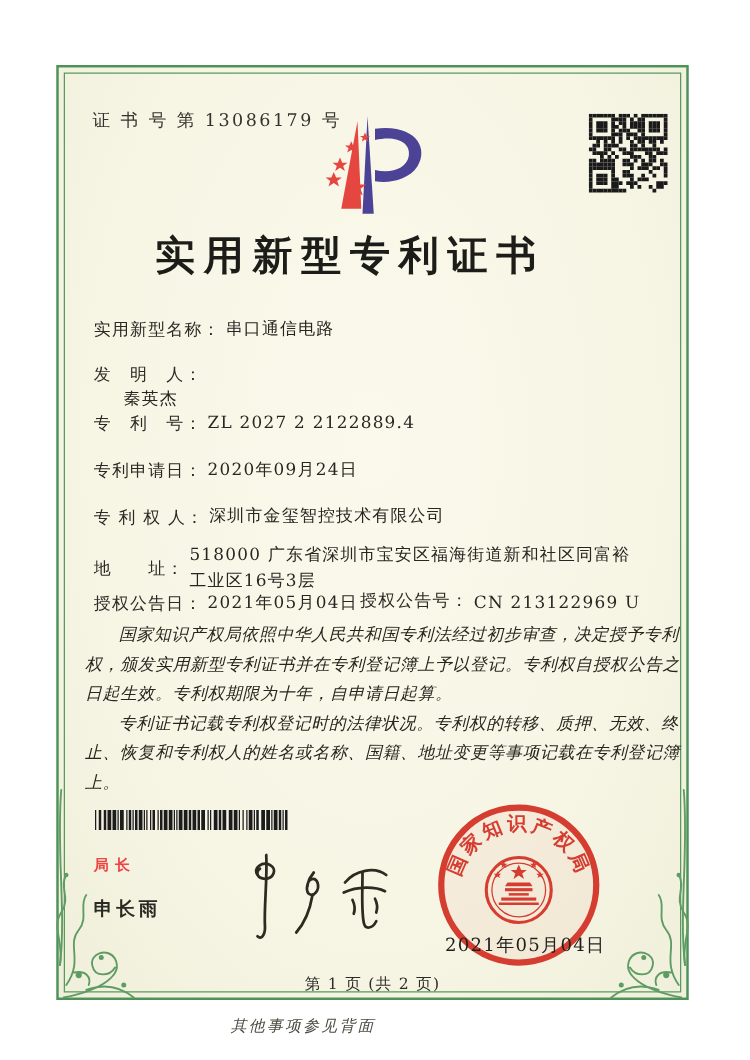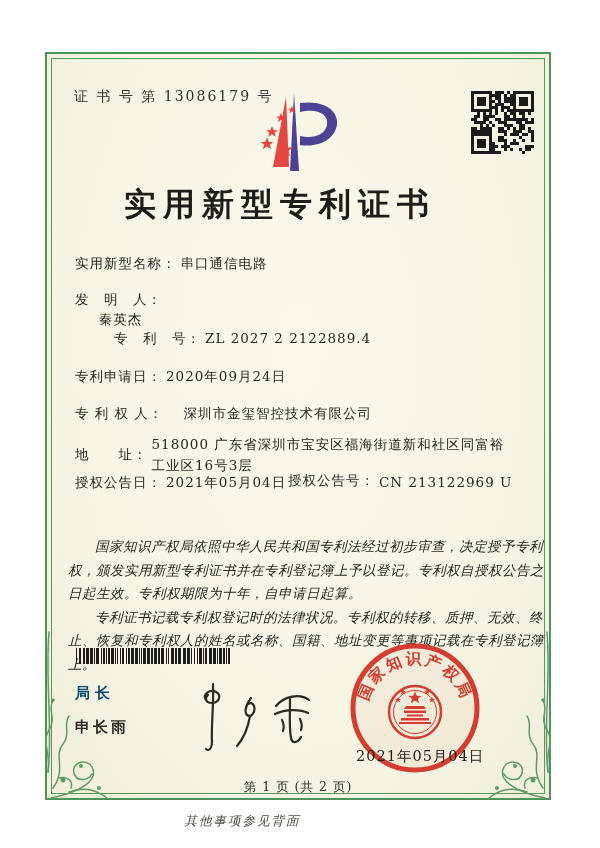--- a/index.html
+++ b/index.html
@@ -39,29 +39,29 @@
   }
   .frow { position:absolute; display:flex; align-items:center; font-size:13.5px; color:#262622; }
   .flabel { white-space:nowrap; letter-spacing:1px; color:#2a2a25; }
   .fvalue { margin-left:4px; letter-spacing:1px; line-height:21px; }
   .fvalue.wrap { max-width:360px; }
   .grant-col2 { position:absolute; left:213px; top:0; display:flex; }
 
   .body-text {
     position:absolute; left:68px; top:497px; width:480px;
     font-size:13.5px; line-height:23.5px; color:#26261f;
-    font-style:italic; letter-spacing:0.5px;margin-top:38px;
+    font-style:italic; letter-spacing:0.5px;
   }
   .body-text p { text-indent:2em; }
 
   .barcode { position:absolute; left:76px; top:648px; }
 
   .signer-title {
     position:absolute; left:75px; top:684px;
-    font-size:15px; color:#0c4a6e; letter-spacing:5px; font-weight:600;
+    font-size:12px; color:#ef4444; letter-spacing:5px; font-weight:600;
   }
   .signer-name {
     position:absolute; left:75px; top:718px;
     font-size:15px; color:#2a2a24; letter-spacing:3px; font-weight:600;
   }
   .signature { position:absolute; left:188px; top:676px; }
 
   .seal { position:absolute; left:347px; top:640px; }
   .seal-date {
     position:absolute; left:356px; top:747px;
@@ -377,29 +377,29 @@
 
   <div>
     <div class="frow" style="left:75px; top:253px;">
       <span class="flabel">实用新型名称：</span>
       <span class="fvalue">串口通信电路</span>
     </div>
     <div class="frow" style="left:75px; top:291px;flex-direction:column;">
       <span class="flabel">发　明　人：</span>
       <span class="fvalue">秦英杰</span>
     </div>
-    <div class="frow" style="left:75px; top:328px;margin-left:39px;">
+    <div class="frow" style="left:75px; top:328px;">
       <span class="flabel">专　利　号：</span>
       <span class="fvalue">ZL 2027 2 2122889.4</span>
     </div>
     <div class="frow" style="left:75px; top:366px;">
       <span class="flabel">专利申请日：</span>
       <span class="fvalue">2020年09月24日</span>
     </div>
-    <div class="frow" style="left:75px; top:403px;gap:16px;">
+    <div class="frow" style="left:75px; top:403px;">
       <span class="flabel">专 利 权 人：</span>
       <span class="fvalue">深圳市金玺智控技术有限公司</span>
     </div>
     <div class="frow" style="left:75px; top:434px;">
       <span class="flabel">地　　址：</span>
       <span class="fvalue wrap">518000 广东省深圳市宝安区福海街道新和社区同富裕工业区16号3层</span>
     </div>
     <div class="frow" style="left:75px; top:472px; width:470px;">
       <span class="flabel">授权公告日：</span>
       <span class="fvalue">2021年05月04日</span>

